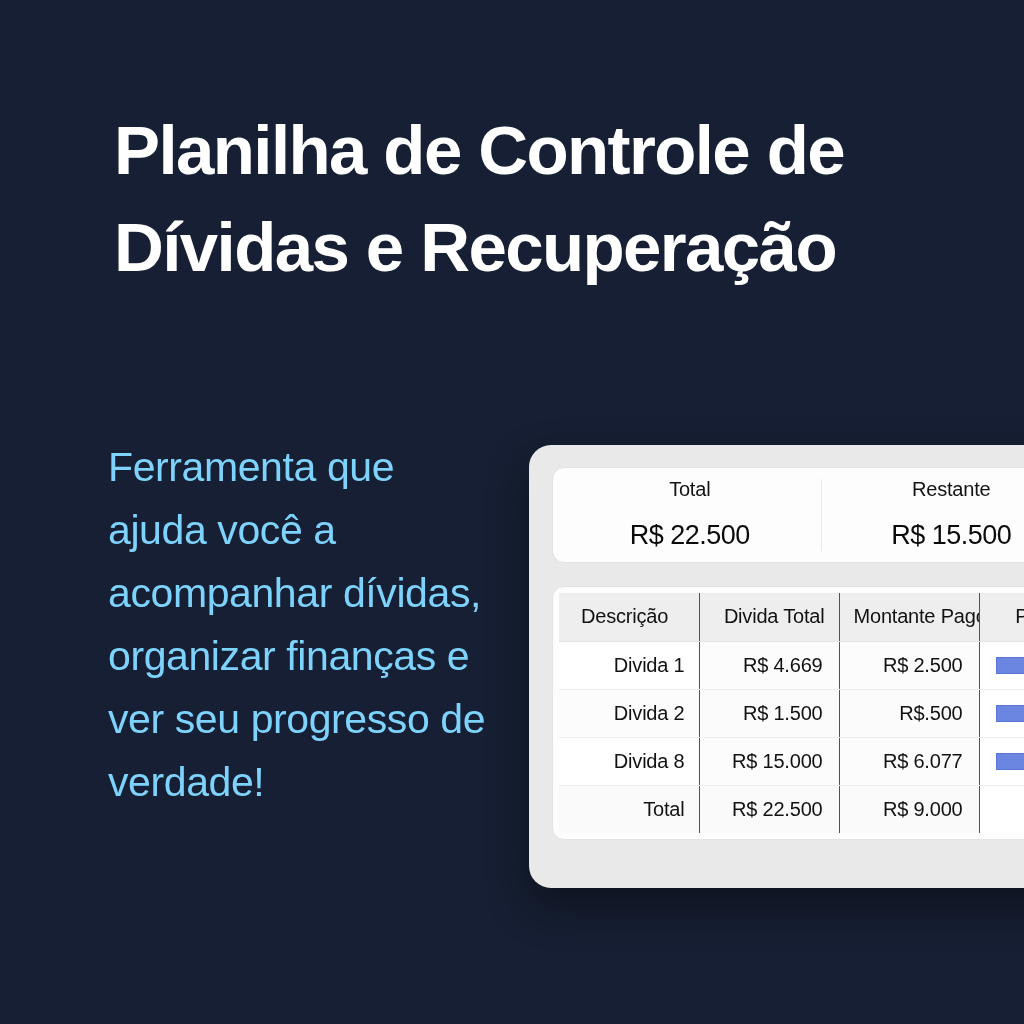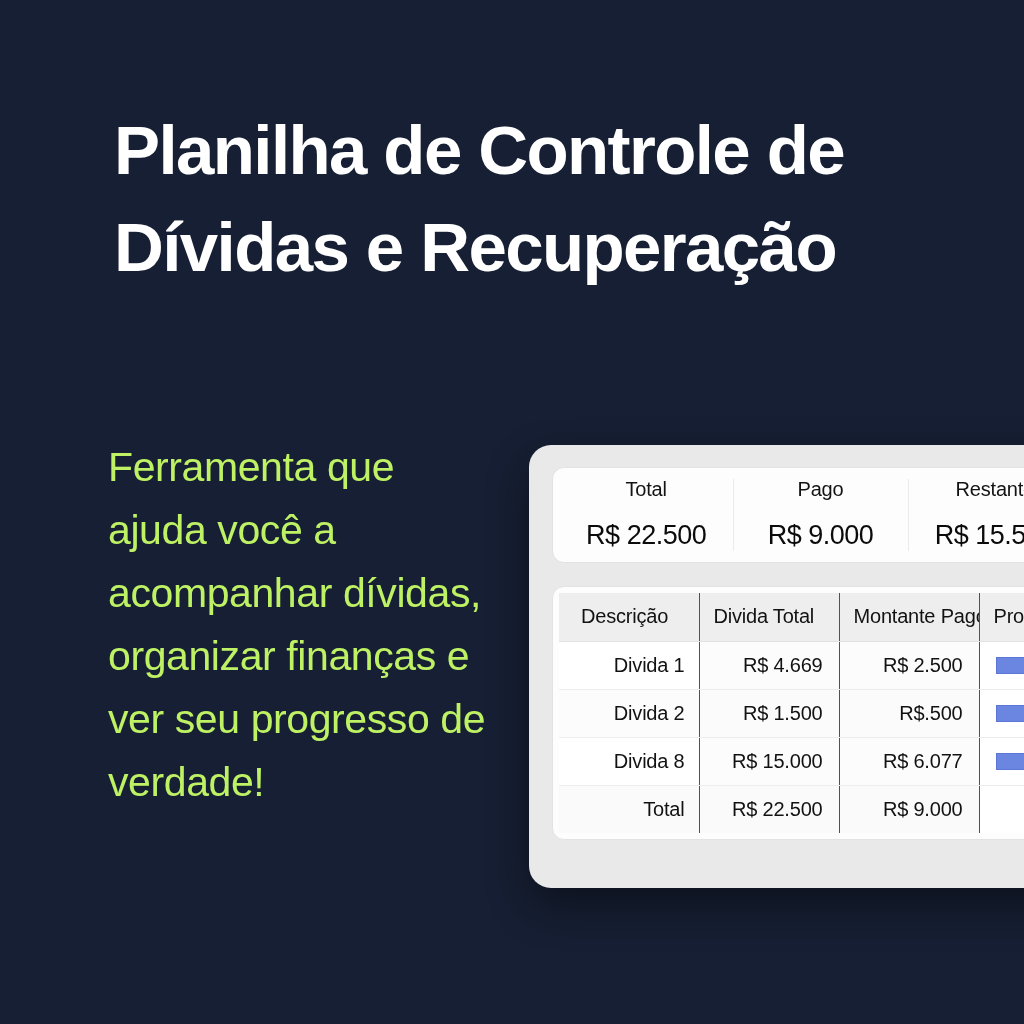--- a/index.html
+++ b/index.html
@@ -34,21 +34,21 @@
     letter-spacing:-1.6px;
     max-width:810px;
     white-space:pre-line;
   }
 
   .subcopy {
     position:absolute;
     left:90px;
     top:418px;
     width:400px;
-    color:#bef264;
+    color:#7dd3fc;
     font-weight:400;
     font-size:41px;
     line-height:63px;
     letter-spacing:-0.4px;
   }
 
   
   .panel {
     position:absolute;
     left:517px;
@@ -121,21 +121,21 @@
     color:#121212;
     border-right:1px solid #be185d;
     border-bottom:1px solid #ededed;
     padding:0 14px;
     white-space:nowrap;
     overflow:hidden;
   }
   table.sheet thead th {
     background:#eeeeee;
     border-bottom:1px solid #e2e2e2;
-    text-align:left;
+    text-align:right;
   }
   table.sheet thead th.col-desc { text-align:left; padding-left:22px; }
   table.sheet tbody tr:last-child td { border-bottom:none; }
   table.sheet td.col-desc  { text-align:right;  padding-left:22px; background:#ffffff; }
   table.sheet td.col-num   { text-align:right; padding-right:16px; background:#fcfcfc; }
   table.sheet td.col-prog  { background:#ffffff; padding:0 0 0 10px; }
   table.sheet tbody tr:nth-child(even) td.col-desc { background:#fcfcfc; }
   table.sheet tbody tr:nth-child(even) td.col-num  { background:#fbfbfb; }
   table.sheet tbody tr:last-child td.col-desc,
   table.sheet tbody tr:last-child td.col-num { background:#fafafa; }
@@ -169,24 +169,20 @@
   <p class="subcopy">Ferramenta que ajuda você a acompanhar dívidas, organizar finanças e ver seu progresso de verdade!</p>
 
   <div class="panel">
 
     <div class="summary-card">
       <div class="summary-cell">
         <span class="summary-label">Total</span>
         <span class="summary-value">R$ 22.500</span>
       </div>
       <div class="summary-cell">
-        <span class="summary-label">Pago</span>
-        <span class="summary-value">R$ 9.000</span>
-      </div>
-      <div class="summary-cell">
         <span class="summary-label">Restante</span>
         <span class="summary-value">R$ 15.500</span>
       </div>
     </div>
 
     <div class="table-card">
       <table class="sheet">
         <colgroup>
           <col class="col-w-desc">
             <col class="col-w-num">

